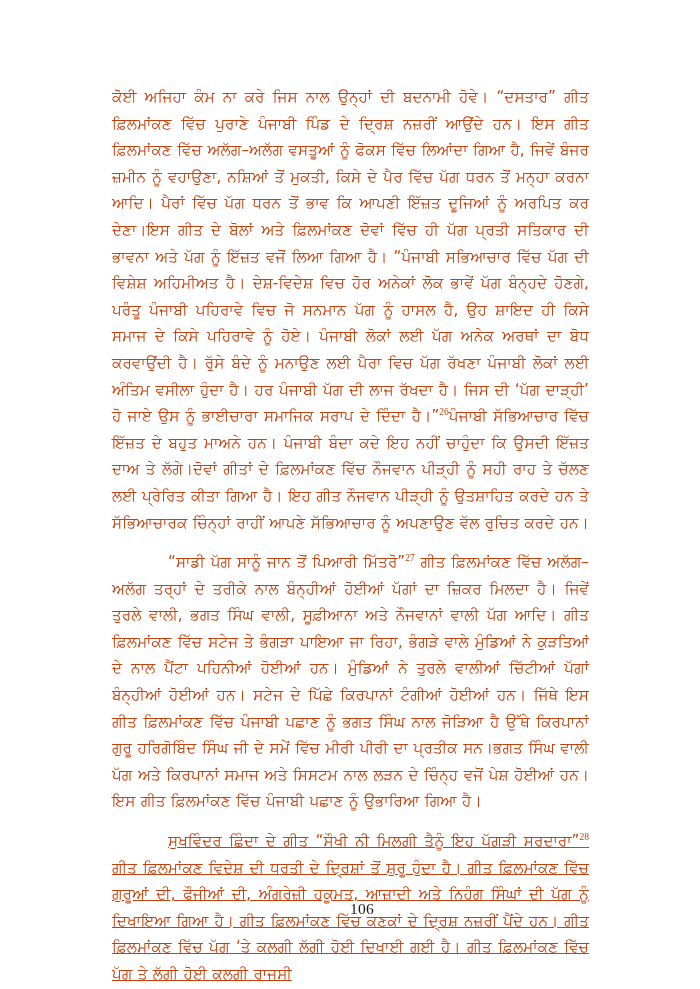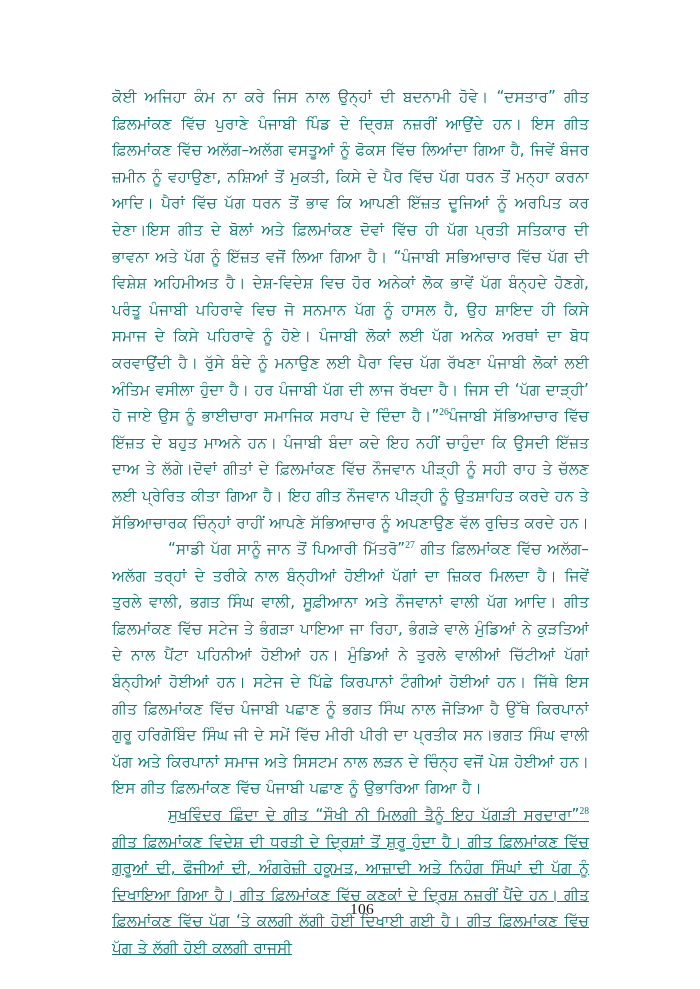--- a/index.html
+++ b/index.html
@@ -34,27 +34,27 @@
 
   .para {
     margin: 0 0 0 0;
     text-align: justify;
     text-justify: inter-word;
     font-size: 15.1px;
     line-height: 26.6px;
     letter-spacing: 0.1px;
     word-spacing: 0.4px;
     font-family: "DejaVu Sans", "Liberation Sans", sans-serif;
-    color: #0f766e;
+    color: #c2410c;
     -webkit-font-feature-settings: "kern" 1;
     font-feature-settings: "kern" 1;
   }
 
   .para + .para {
-    margin-top: 0;
+    margin-top: 13px;
   }
 
   .para.indent {
     text-indent: 56px;
   }
 
   .para:last-child {
     text-align: justify;
     text-decoration: underline;
   }

